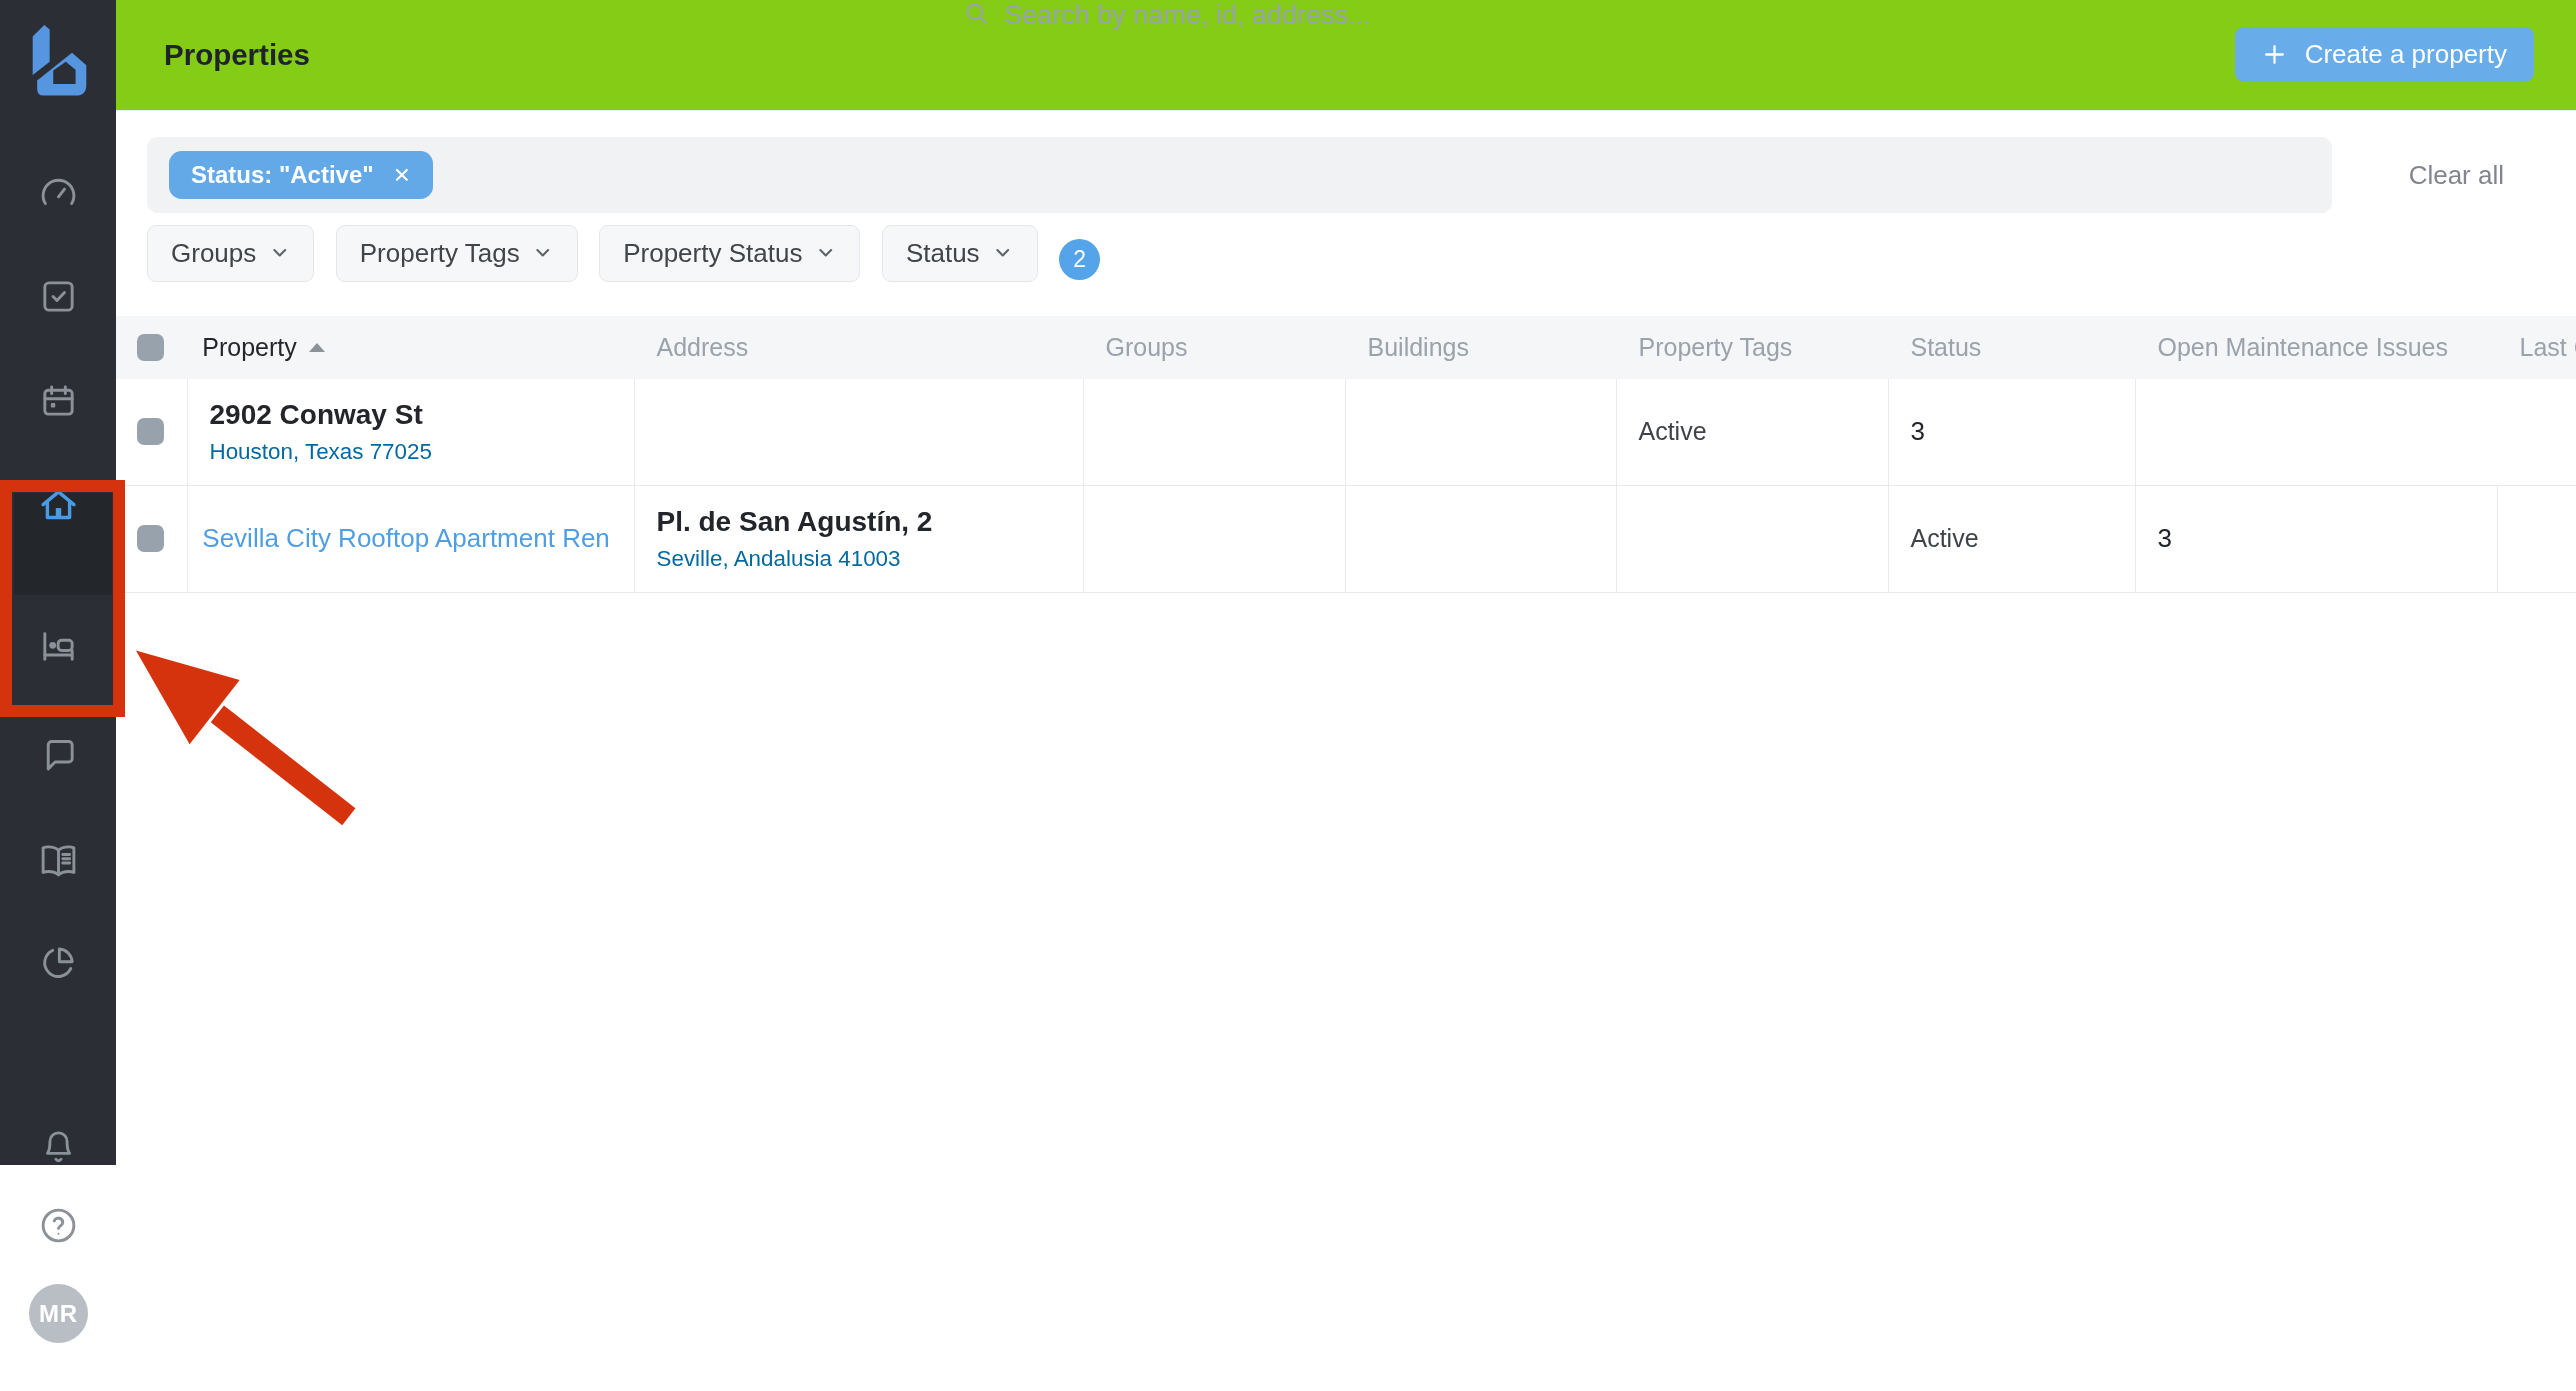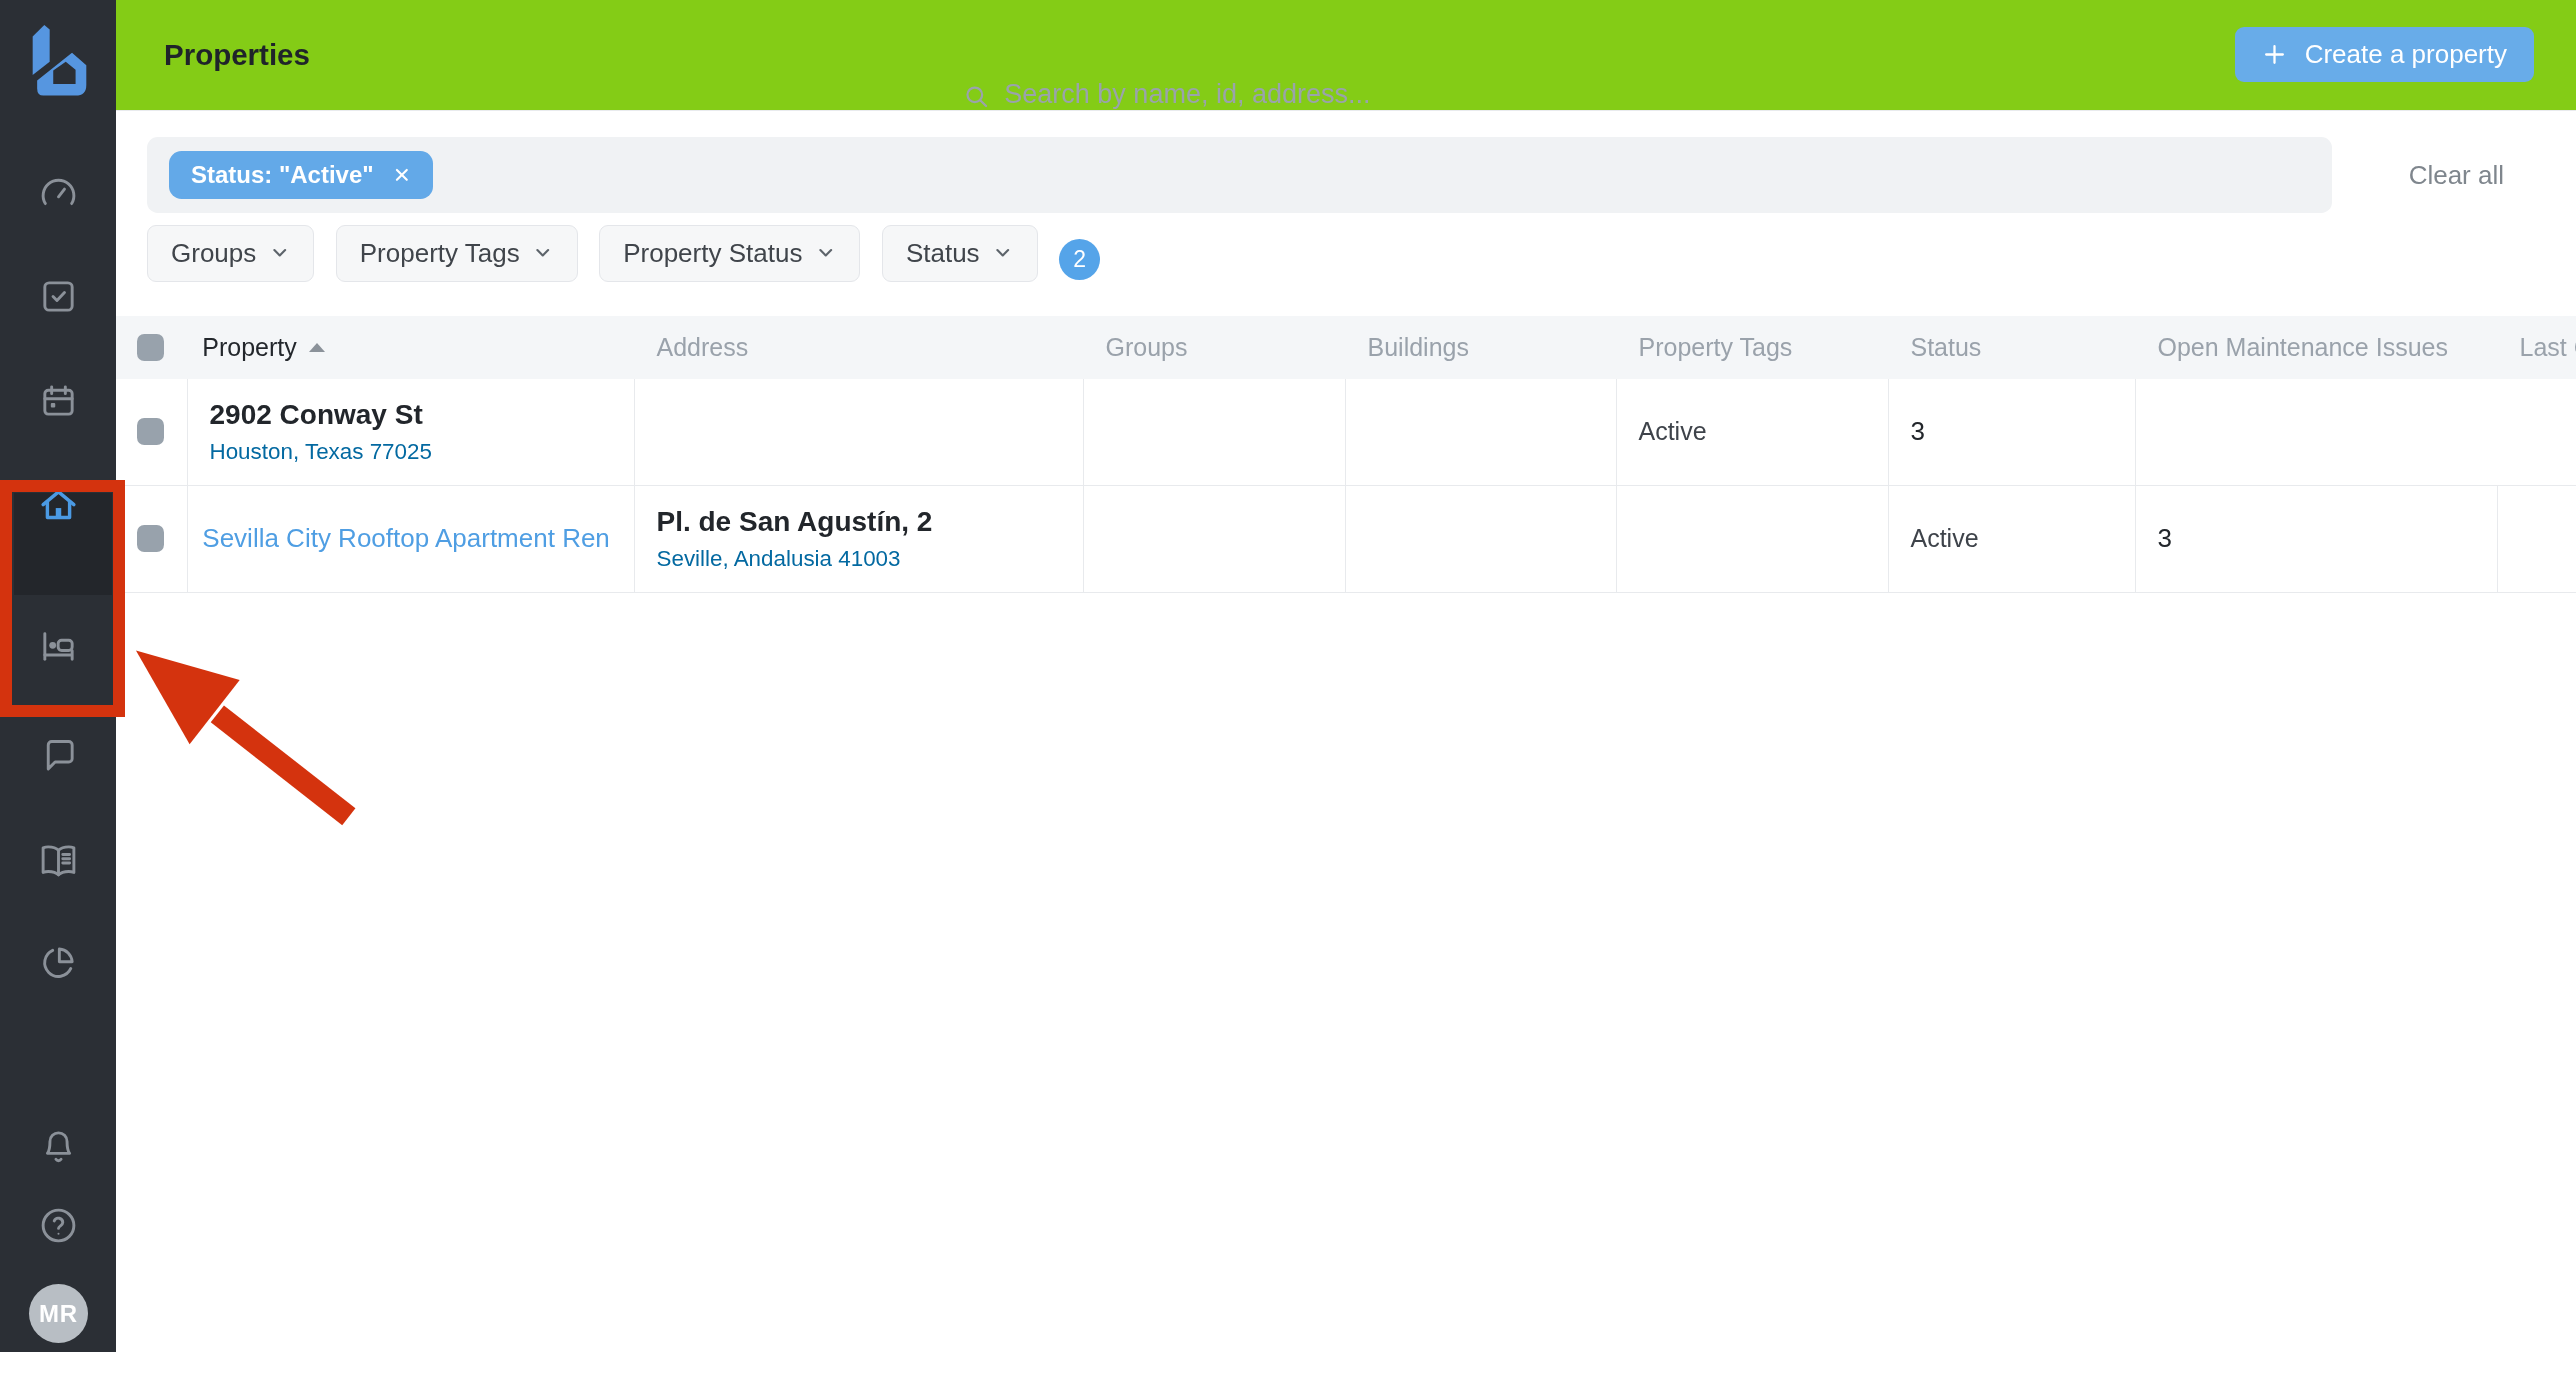--- a/index.html
+++ b/index.html
@@ -5,21 +5,21 @@
   * { box-sizing: border-box; margin: 0; padding: 0; }
   html, body { width: 2576px; height: 1392px; overflow: hidden; }
   body {
     font-family: "Liberation Sans", sans-serif;
     background: #ffffff;
     position: relative;
     color: #212529;
   }
   
   .sidebar {
-    position: absolute; left: 0; top: 0; width: 116px; height: 1352px;
+    position: absolute; left: 0; top: 0; width: 116px; height: 1165px;
     background: #2b2f35; z-index: 10;
   }
   .logo { position: absolute; left: 29.5px; top: 25px; width: 59px; height: 75px; cursor: pointer; }
   .nav-item {
     position: absolute; left: 0; width: 116px; height: 41px;
     display: flex; align-items: center; justify-content: center;
     color: #8b9199; cursor: pointer;
   }
   .nav-item svg { width: 41px; height: 41px; }
   .nav-active-bg { position: absolute; left: 14.3px; top: 493px; width: 98px; height: 102px; background: #23262b; }
@@ -38,21 +38,21 @@
   .anno-arrow { position: absolute; left: 0; top: 0; width: 2576px; height: 1392px; z-index: 49; pointer-events: none; }
   
   .content { position: absolute; left: 116px; top: 0; width: 2460px; height: 1392px; background: #fff; }
   .topbar { position: relative; height: 111px; border-bottom: 1.8px solid #e9ebee; background: #84cc16; }
   .page-title {
     position: absolute; left: 48px; top: 50%; transform: translateY(-50%);
     font-size: 29.5px; font-weight: 700; color: #1f242a;
   }
   .search {
     position: absolute; left: 847px; top: 0; height: 100%;
-    display: flex; align-items: flex-end; gap: 14.3px; color: #9aa3ab;
+    display: flex; align-items: flex-start; gap: 14.3px; color: #9aa3ab;
   }
   .search svg { width: 27px; height: 27px; flex: 0 0 auto; }
   .search input {
     border: none; outline: none; background: transparent;
     font-family: "Liberation Sans", sans-serif;
     font-size: 27px; color: #3c4147; width: 465px;
   }
   .search input::placeholder { color: #9aa3ab; }
   .create-btn {
     position: absolute; right: 42px; top: 27px; height: 55px;

